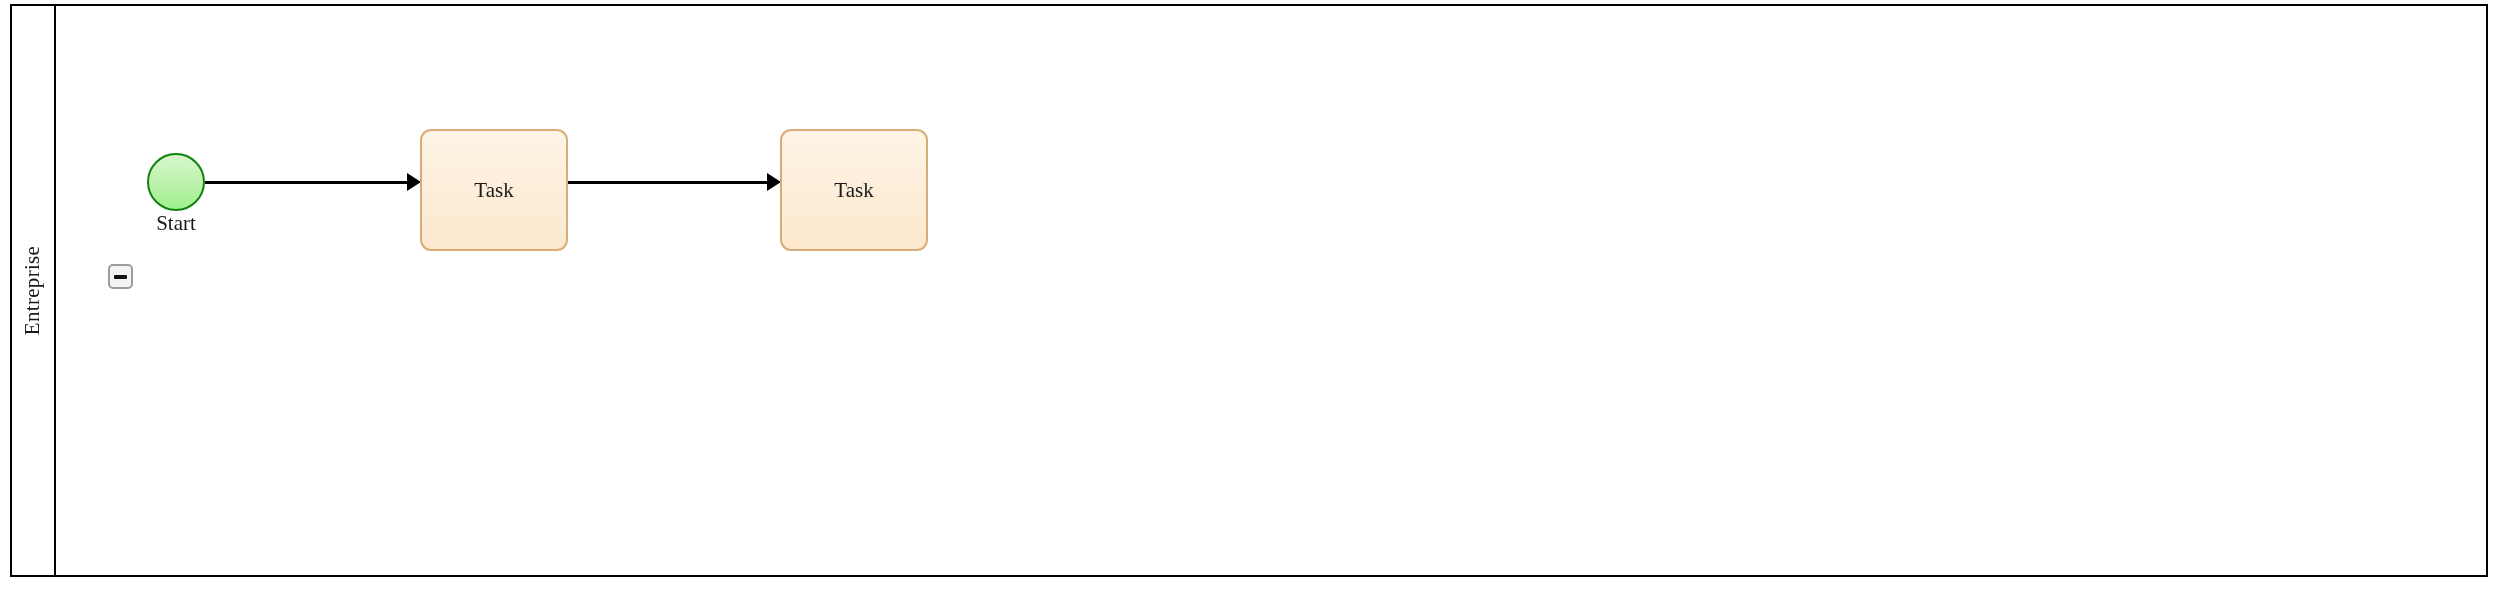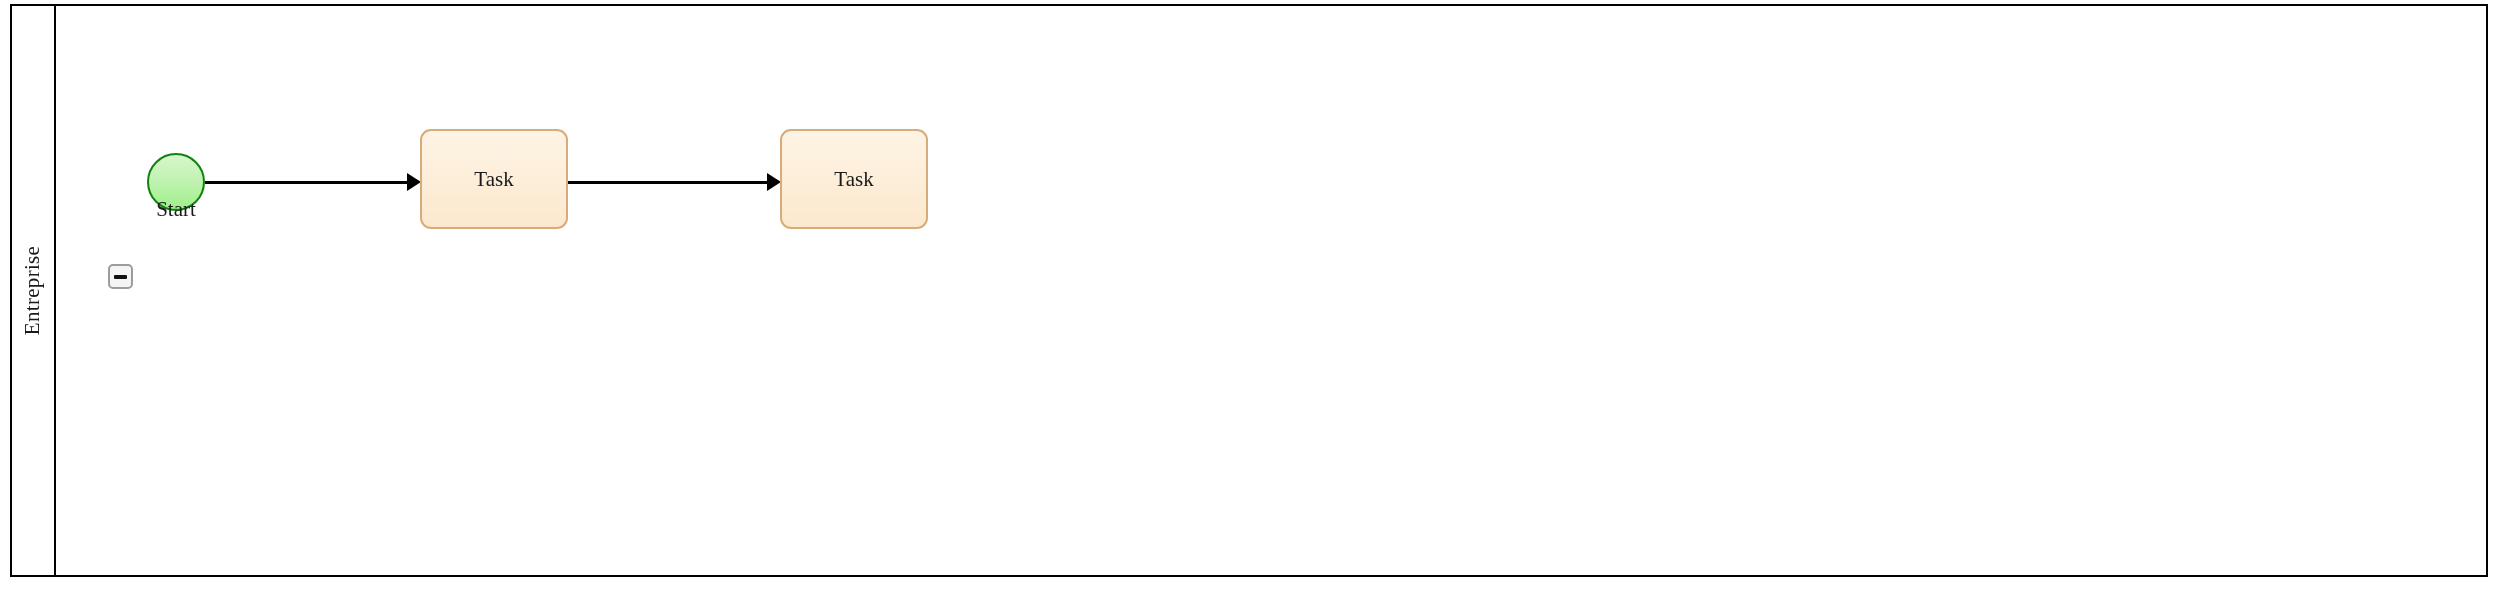--- a/index.html
+++ b/index.html
@@ -97,34 +97,34 @@
     border-radius: 50%;
     border: 2px solid #10820f;
     box-sizing: border-box;
     background: linear-gradient(to bottom, #d6f7cc 0%, #c2f2b2 45%, #9ff08a 100%);
     cursor: pointer;
   }
 
   .start-label {
     position: absolute;
     left: 0px;
-    top: 191px;
+    top: 205px;
     width: 240px;
     text-align: center;
     font-family: "Liberation Serif", "DejaVu Serif", serif;
     font-size: 21px;
     color: #1a1a1a;
   }
 
   
   .task {
     position: absolute;
     top: 123px;
     width: 148px;
-    height: 100px;
+    height: 122px;
     border: 2px solid #d8ac79;
     border-radius: 11px;
     box-sizing: border-box;
     background: linear-gradient(to bottom, #fdf4e5 0%, #fdefdc 40%, #fce8cd 100%);
     display: flex;
     align-items: center;
     justify-content: center;
     cursor: pointer;
   }
   .task-label {

